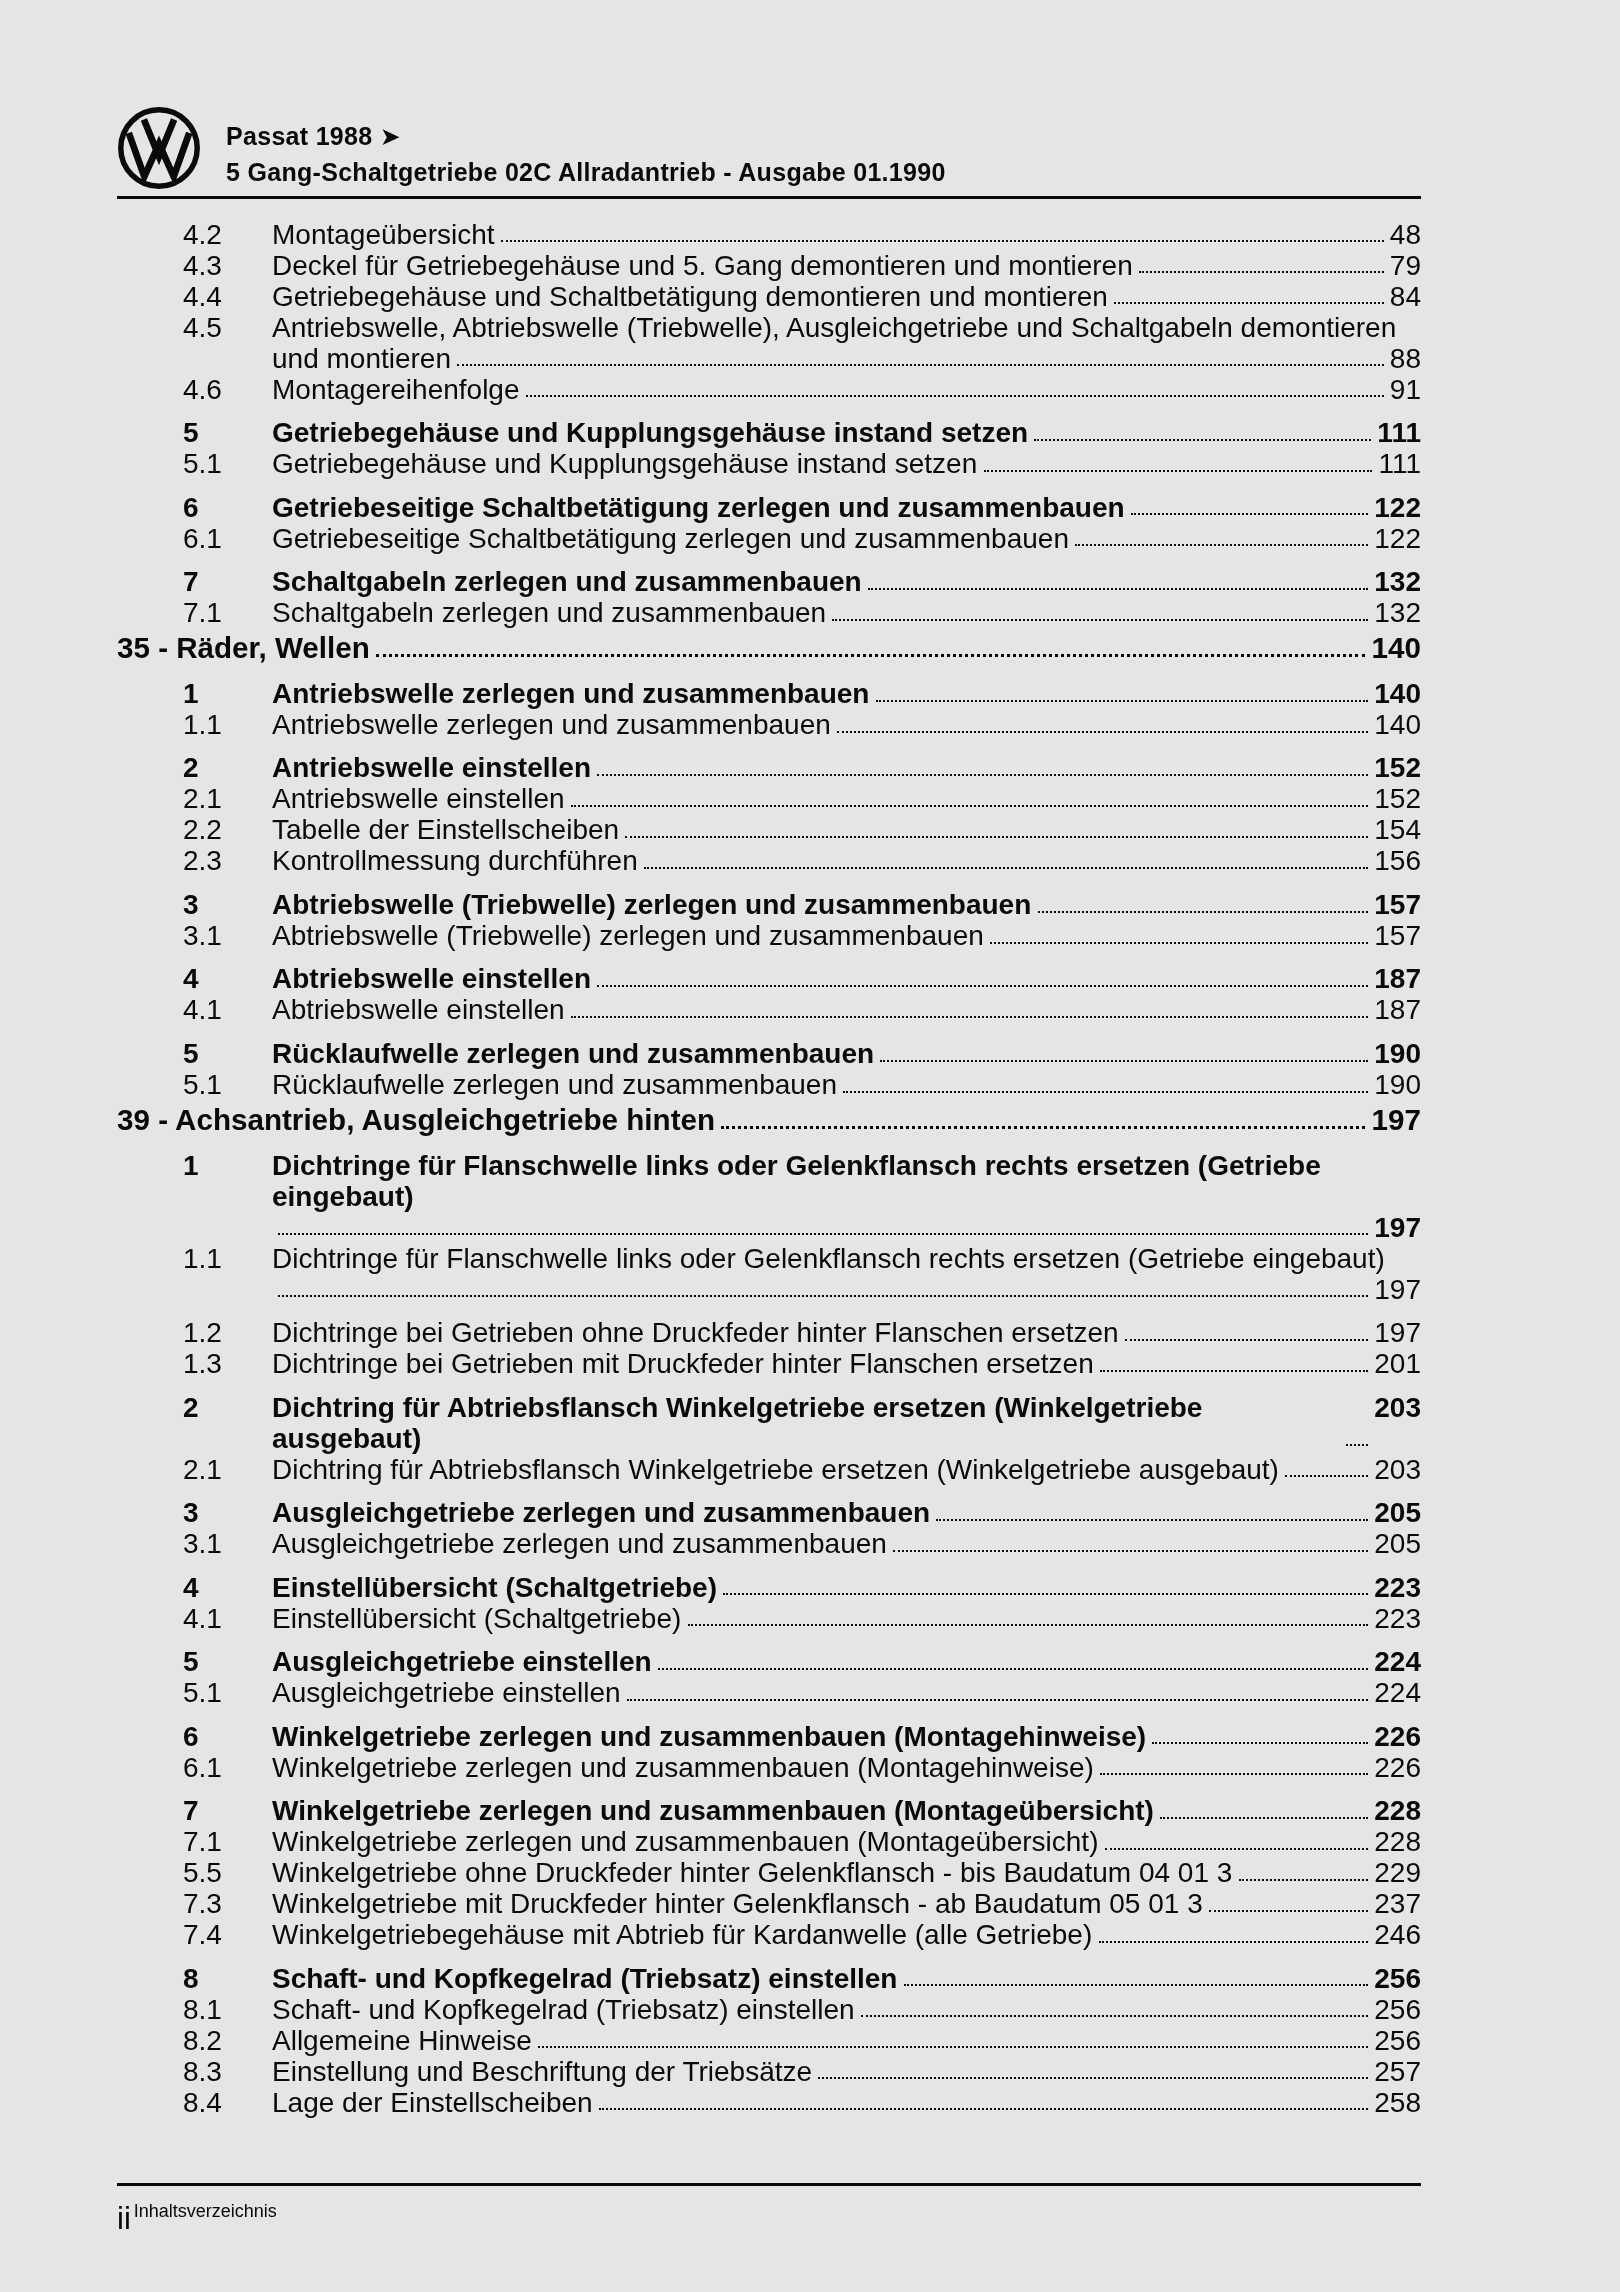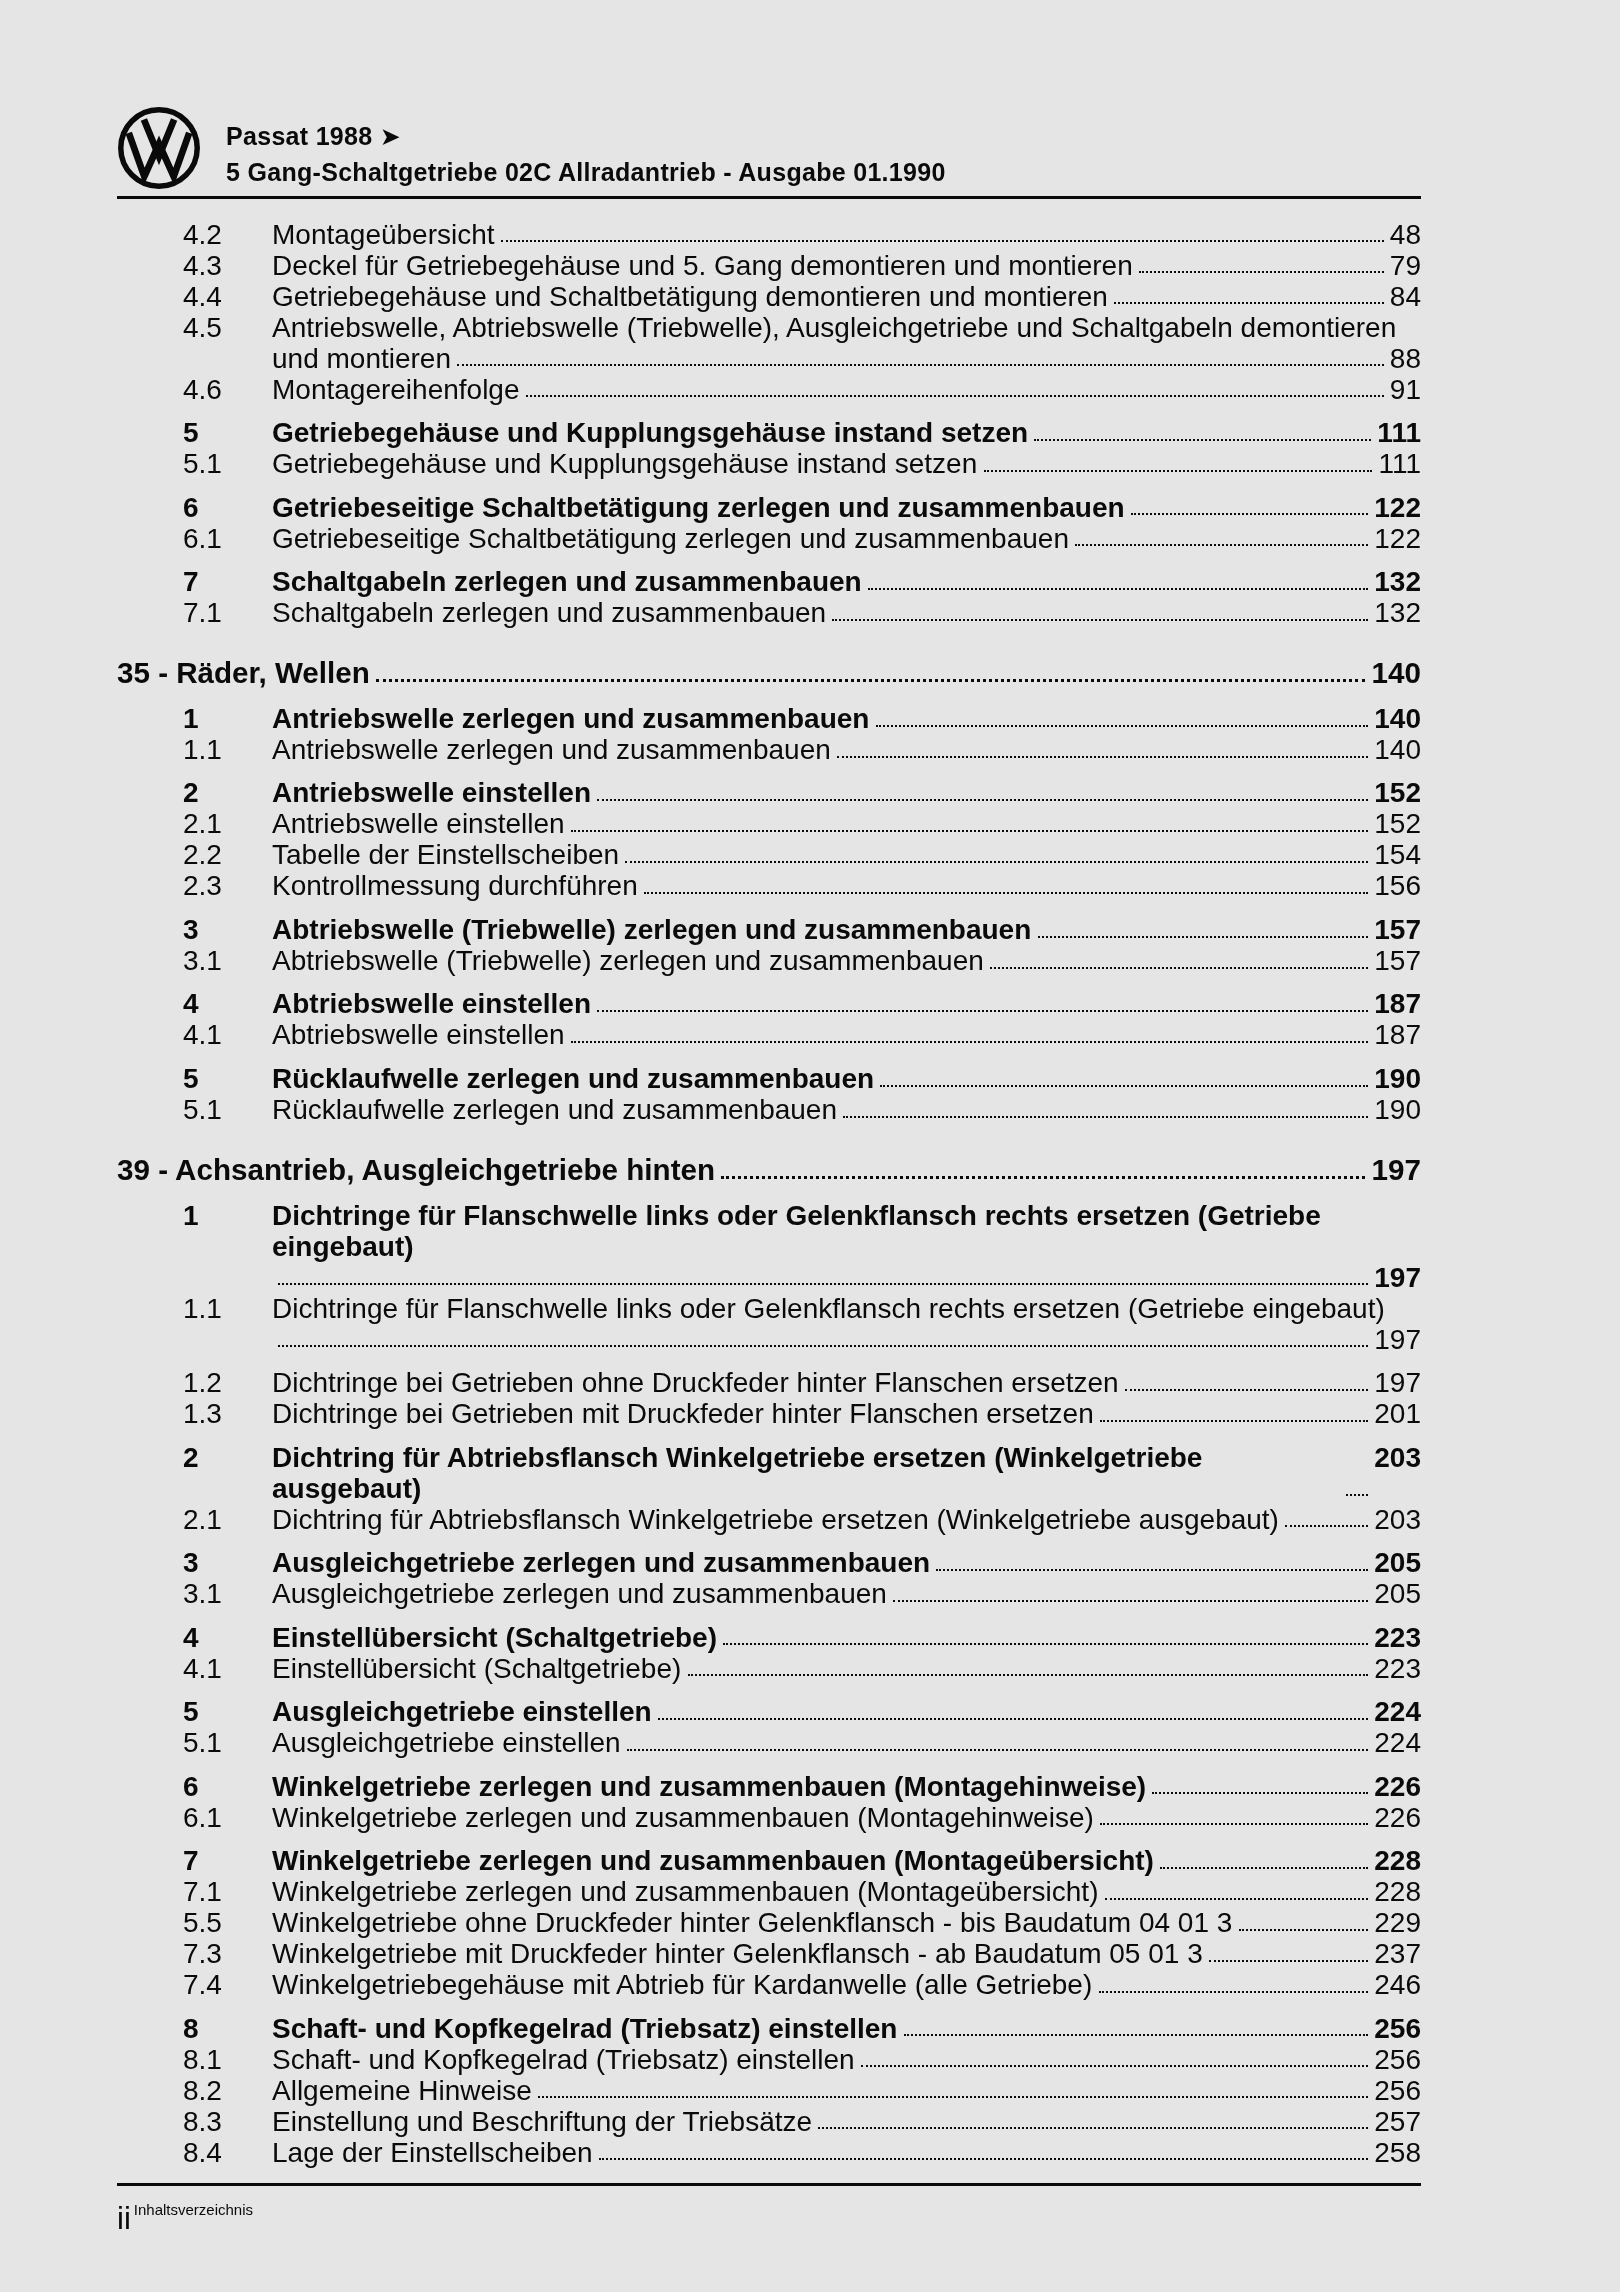--- a/index.html
+++ b/index.html
@@ -25,21 +25,20 @@
   .hdr-line1 { font-size: 25px; font-weight: bold; letter-spacing: 0.3px; }
   .hdr-line2 { font-size: 25px; font-weight: bold; margin-top: 7.2px; letter-spacing: 0.3px; }
   .hdr-rule { height: 2.7px; background: #0a0a0a; margin-top: 6.3px; }
   
   .toc { margin-top: 19.7px; }
   .sec {
     display: flex;
     font-size: 29.6px;
     line-height: 39px;
     font-weight: bold;
-    margin-top: 25px;
     margin-bottom: 10.7px;
   }
   .entry {
     display: flex;
     margin-left: 66px;
     font-size: 28px;
     line-height: 31px;
   }
   .entry.b { font-weight: bold; }
   .entry.gap { margin-top: 12.5px; }
@@ -68,21 +67,21 @@
   }
   .ftr {
     position: absolute;
     left: 117px;
     top: 2201px;
     display: flex;
     align-items: flex-start;
     gap: 3px;
   }
   .ftr-num { font-size: 31px; }
-  .ftr-label { font-size: 15px; }
+  .ftr-label { font-size: 18px; }
 </style>
 </head>
 <body>
 
 <div class="page">
 
   <header class="hdr">
     <div class="logo">
       <svg width="84" height="84" viewBox="0 0 100 100" aria-hidden="true">
         <circle cx="50" cy="50" r="45.5" fill="none" stroke="#0a0a0a" stroke-width="6.5"></circle>

